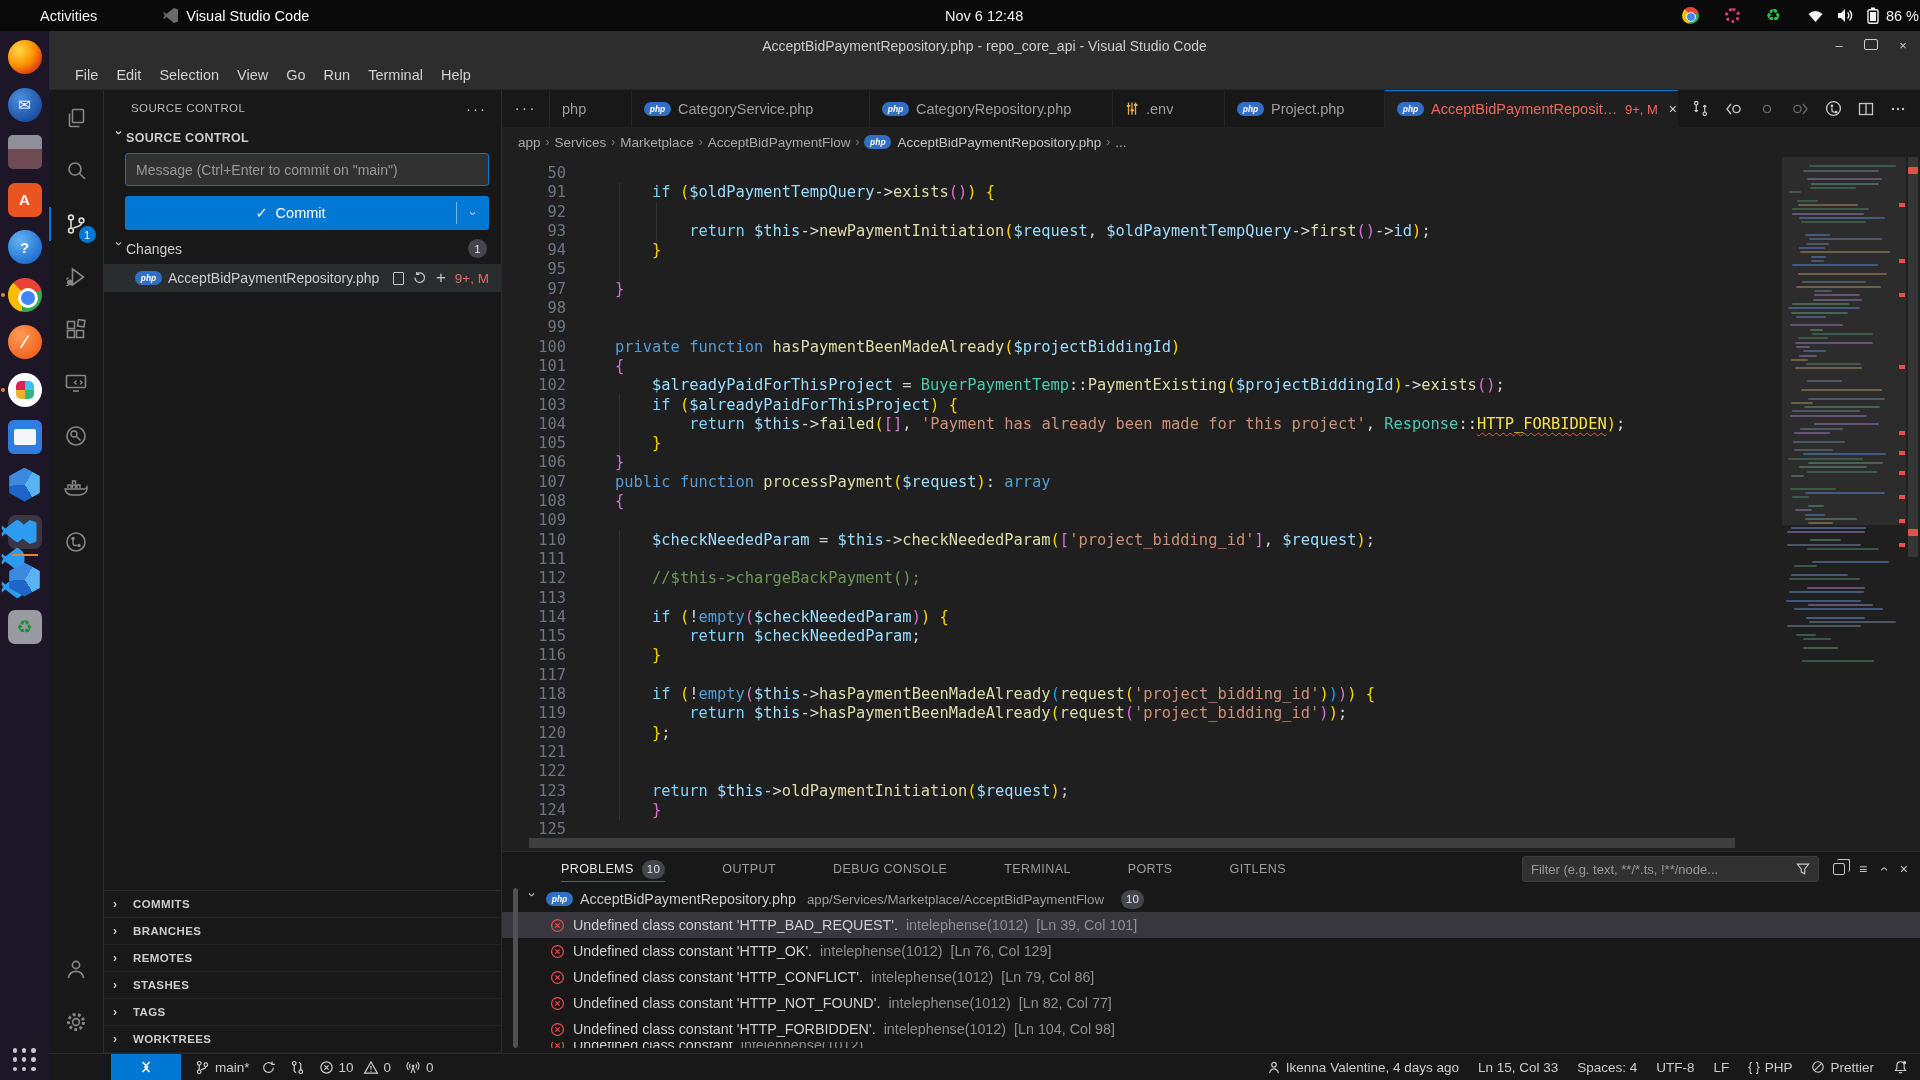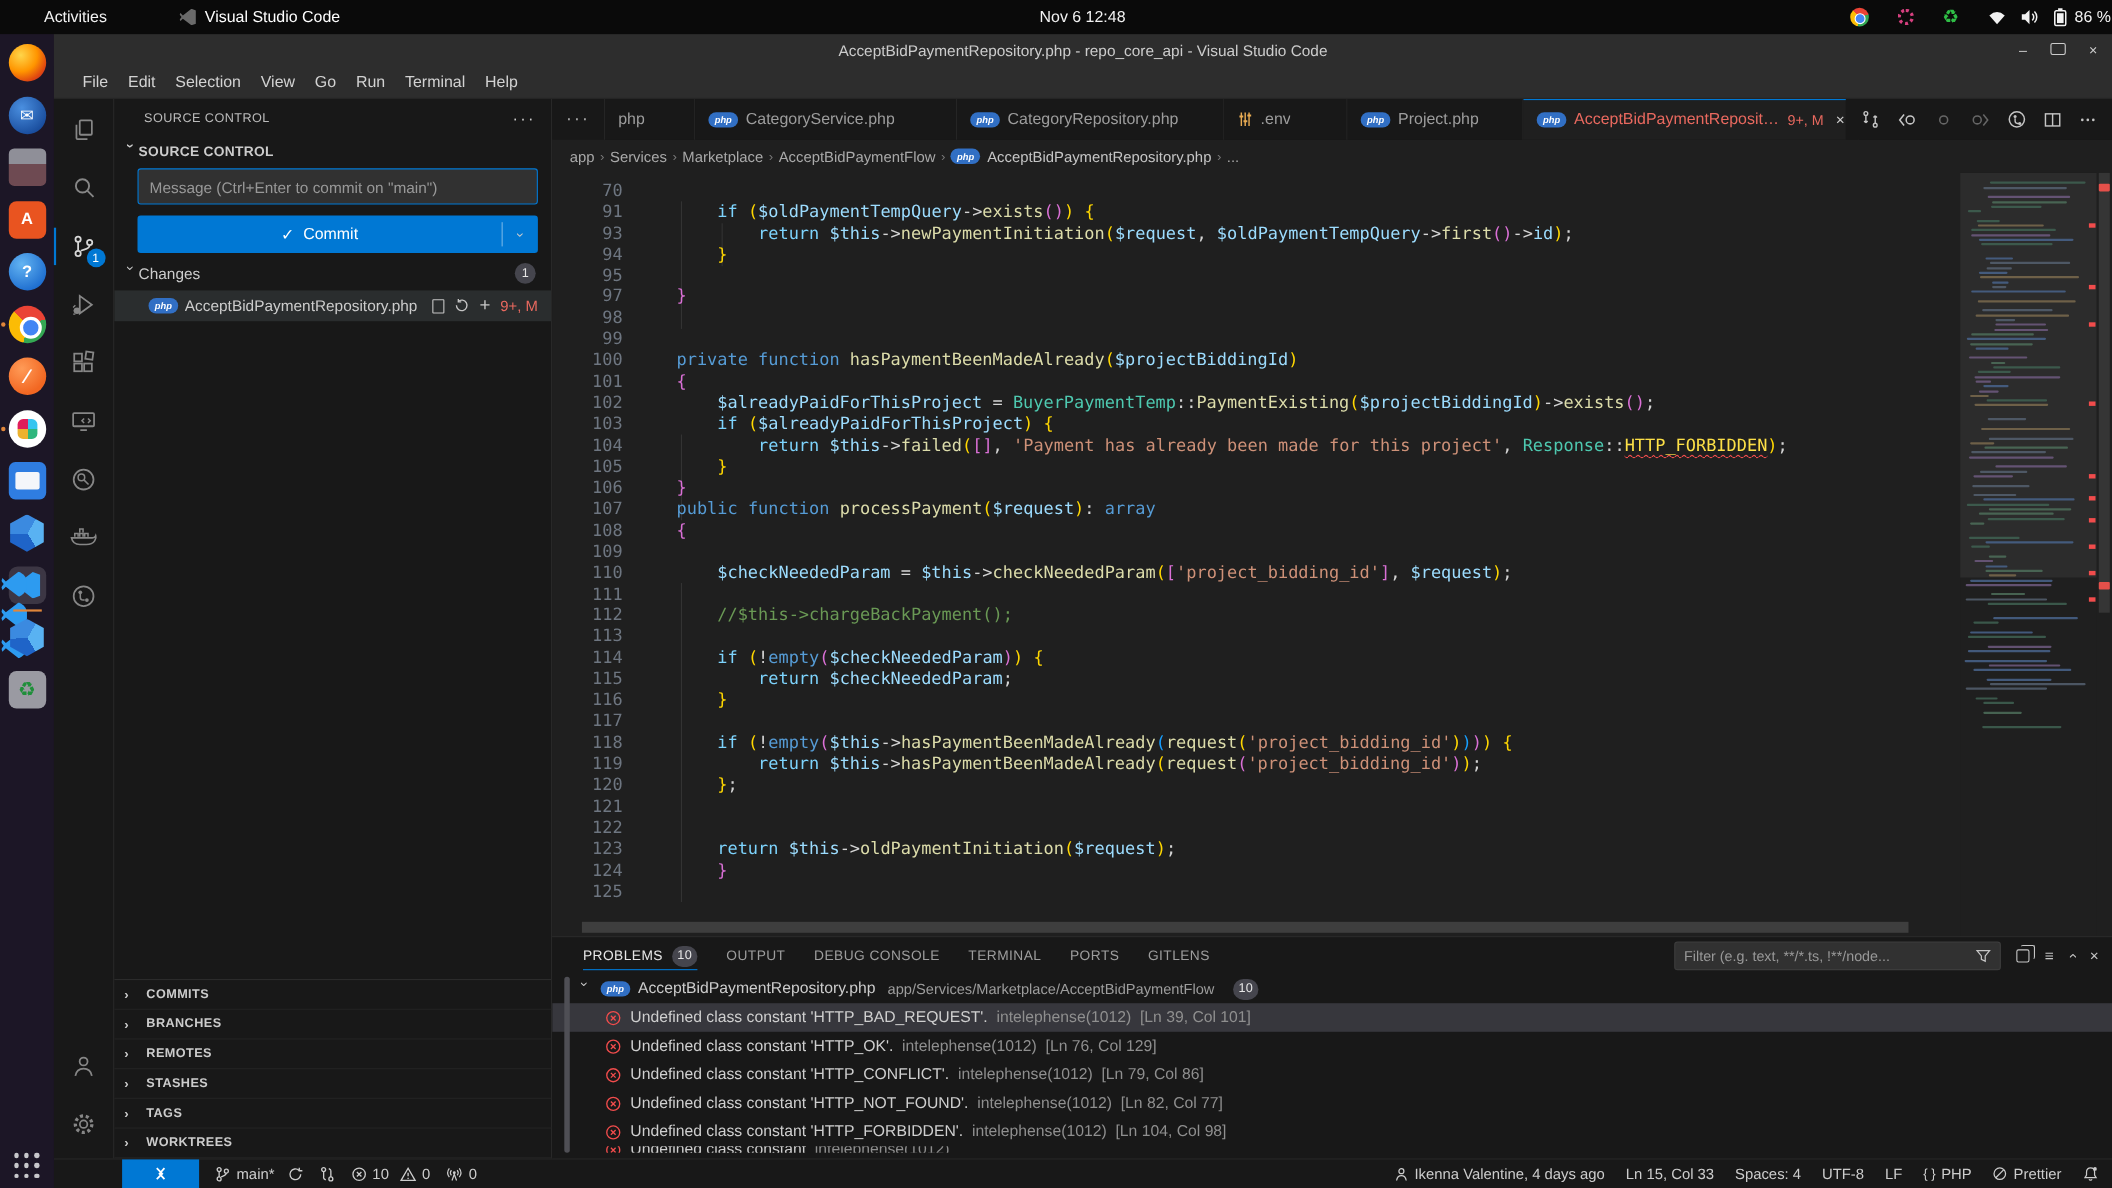--- a/index.html
+++ b/index.html
@@ -163,21 +163,21 @@
   #vscroll-slider { position:absolute; left:2px; right:2px; top:0; height:400px; background:rgba(121,121,121,.25); }
   .vs-err { position:absolute; left:2px; width:10px; height:7px; background:#e4504a; border-radius:1px; }
   #hscrollbar { position:absolute; left:27px; right:160px; bottom:3px; height:10px; }
   #hscroll-slider { position:absolute; left:0; width:98%; height:100%; background:rgba(121,121,121,.35); }
 
   
   #panel { height:202px; border-top:1px solid #2b2b2b; background:#181818; flex:none; display:flex;
     flex-direction:column; position:relative; }
   #panel-tabs { height:34px; display:flex; align-items:center; padding-left:28px; gap:26px; flex:none; }
   .ptab { font-size:12.5px; letter-spacing:.4px; color:#9d9d9d; height:34px; display:flex; align-items:center;
-    gap:8px; position:relative; }
+    gap:8px; position:relative;margin-left:31px; }
   .ptab.active { color:#e7e7e7; }
   .ptab.active::after { content:""; position:absolute; left:0; right:0; bottom:4px; height:1.5px; background:#0078d4; }
   #panel-right { position:absolute; right:12px; top:4px; display:flex; align-items:center; gap:14px; color:#c5c5c5; }
   #panel-filter { width:297px; height:26px; background:#313131; border:1px solid #3c3c3c; border-radius:3px;
     display:flex; align-items:center; padding:0 8px; color:#989898; font-size:13px; gap:6px; }
   #panel-filter .ph { flex:1; white-space:nowrap; overflow:hidden; }
   .p-icon { font-size:14px; }
   .sq2 { width:12px; height:12px; border:1.2px solid #c5c5c5; border-radius:2px; position:relative; }
   .sq2::before { content:""; position:absolute; left:3px; top:-5px; width:12px; height:12px;
     border:1.2px solid #c5c5c5; border-radius:2px; border-left:none; border-bottom:none; }
@@ -554,26 +554,30 @@
             <span>...</span>
           </div>
 
         <div id="editor-area">
           <div class="indent-guide" style="top:26px; height:116px;"></div>
           <div class="indent-guide g2" style="top:46px; height:39px;"></div>
           <div class="indent-guide" style="top:238px; height:78px;"></div>
           <div class="indent-guide" style="top:373px; height:290px;"></div>
           <div id="code">
               <div class="cl">
-                <span class="ln">70</span>
+                <span class="ln">50</span>
                 <span class="lc"></span>
               </div>
               <div class="cl">
                 <span class="ln">91</span>
                 <span class="lc"><span class="tk-p">    </span><span class="tk-c">if</span><span class="tk-p"> </span><span class="tk-y">(</span><span class="tk-v">$oldPaymentTempQuery</span><span class="tk-p">-&gt;</span><span class="tk-f">exists</span><span class="tk-i">(</span><span class="tk-i">)</span><span class="tk-y">)</span><span class="tk-p"> </span><span class="tk-y">{</span></span>
+              </div>
+              <div class="cl">
+                <span class="ln">92</span>
+                <span class="lc"></span>
               </div>
               <div class="cl">
                 <span class="ln">93</span>
                 <span class="lc"><span class="tk-p">        </span><span class="tk-c">return</span><span class="tk-p"> </span><span class="tk-v">$this</span><span class="tk-p">-&gt;</span><span class="tk-f">newPaymentInitiation</span><span class="tk-y">(</span><span class="tk-v">$request</span><span class="tk-p">,</span><span class="tk-p"> </span><span class="tk-v">$oldPaymentTempQuery</span><span class="tk-p">-&gt;</span><span class="tk-f">first</span><span class="tk-i">(</span><span class="tk-i">)</span><span class="tk-p">-&gt;</span><span class="tk-v">id</span><span class="tk-y">)</span><span class="tk-p">;</span></span>
               </div>
               <div class="cl">
                 <span class="ln">94</span>
                 <span class="lc"><span class="tk-p">    </span><span class="tk-y">}</span></span>
               </div>
               <div class="cl">

